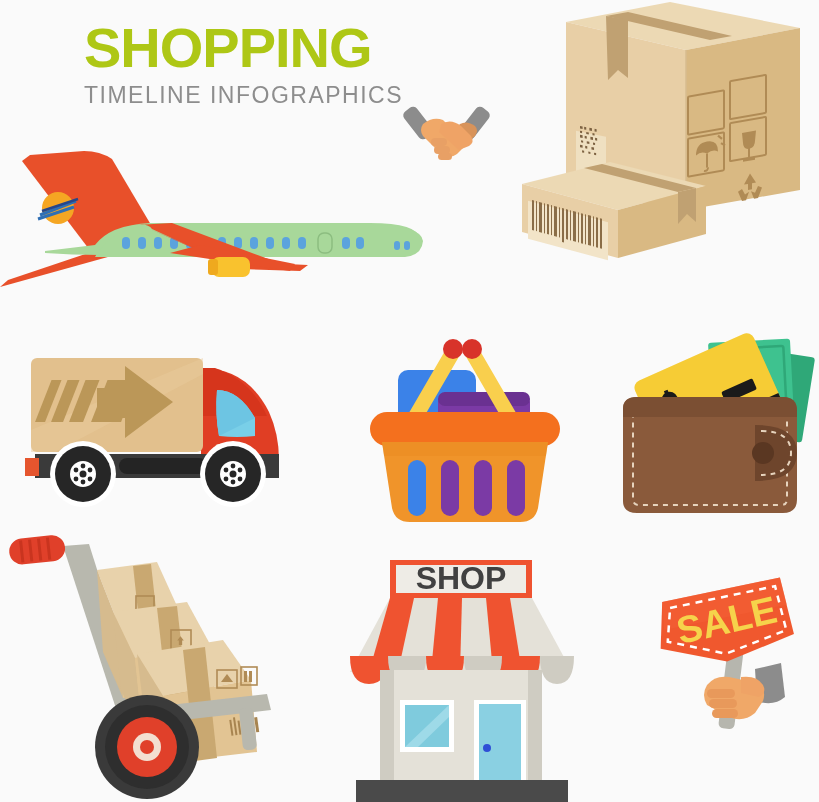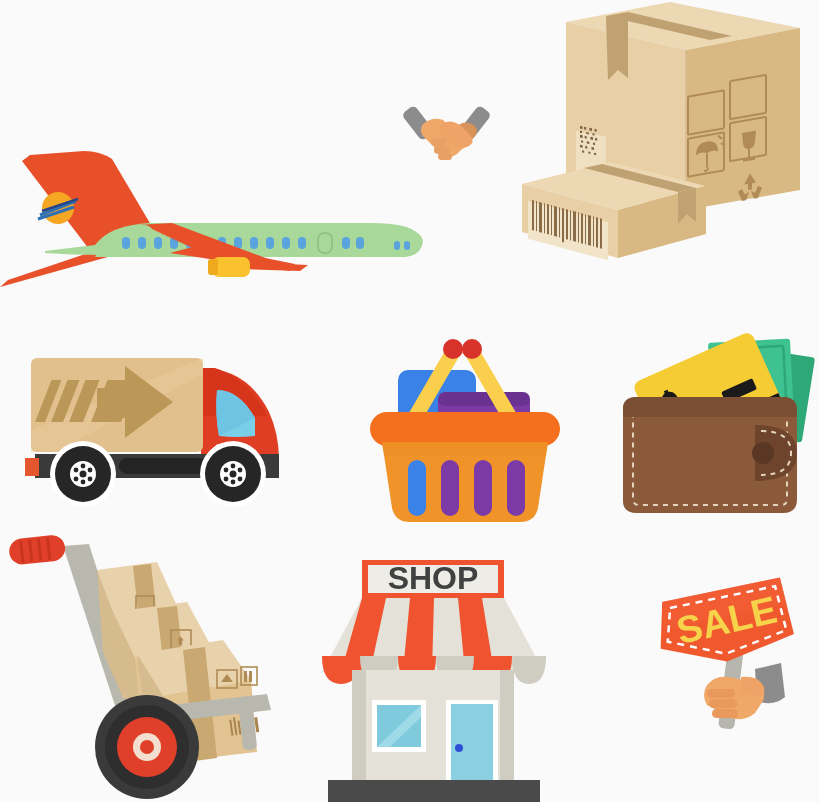--- a/index.html
+++ b/index.html
@@ -27,20 +27,24 @@
     letter-spacing:1.5px;color:#8d8d8d;margin-top:6px;
   }
 
   svg{display:block;overflow:visible;}
 </style>
 </head>
 <body style="background: rgb(250, 250, 250);">
 
 <div class="canvas">
 
+  <div class="item" id="title-block">
+    <div class="title-main">SHOPPING</div>
+    <div class="title-sub">TIMELINE INFOGRAPHICS</div>
+  </div>
 
   <div class="item" style="left:0px;top:145px;">
     <svg width="425" height="150" viewBox="0 0 425 150">
 
       <path d="M8 145 L0 152 L115 120 L118 108 Z" fill="#e8502a" transform="translate(0,-10)"></path>
 
       <path d="M30 10 L22 16 L95 112 L170 112 L112 14 Q100 6 84 6 Z" fill="#e8502a"></path>
 
       <circle cx="58" cy="63" r="16" fill="#f5a623"></circle>
       <path d="M40 70 L76 56 M38 74 L74 62" stroke="#2f6fb5" stroke-width="3" fill="none"></path>
@@ -405,21 +409,21 @@
       <g>
         <circle cx="142" cy="217" r="52" fill="#3a3a3a"></circle>
         <circle cx="142" cy="217" r="42" fill="#2e2e2e"></circle>
         <circle cx="142" cy="217" r="30" fill="#e0402a"></circle>
         <circle cx="142" cy="217" r="14" fill="#f3ded0"></circle>
         <circle cx="142" cy="217" r="7" fill="#e0402a"></circle>
       </g>
     </svg>
   </div>
 
-  <div class="item" style="left:308px;top:552px;">
+  <div class="item" style="left:336px;top:552px;">
     <svg width="250" height="250" viewBox="0 0 250 250">
 
       <rect x="54" y="8" width="142" height="38" fill="#ef5330"></rect>
       <rect x="60" y="13" width="130" height="28" fill="#eeece6"></rect>
       <text x="125" y="37" text-anchor="middle" font-family="Liberation Sans, sans-serif" font-size="32" font-weight="bold" fill="#414141">SHOP</text>
 
       <path d="M54 46 L196 46 L236 120 L14 120 Z" fill="#e4e1d8"></path>
       <g fill="#ef5330">
         <path d="M54 46 L78 46 L62 120 L33 120 Z"></path>
         <path d="M102 46 L126 46 L124 120 L95 120 Z"></path>

